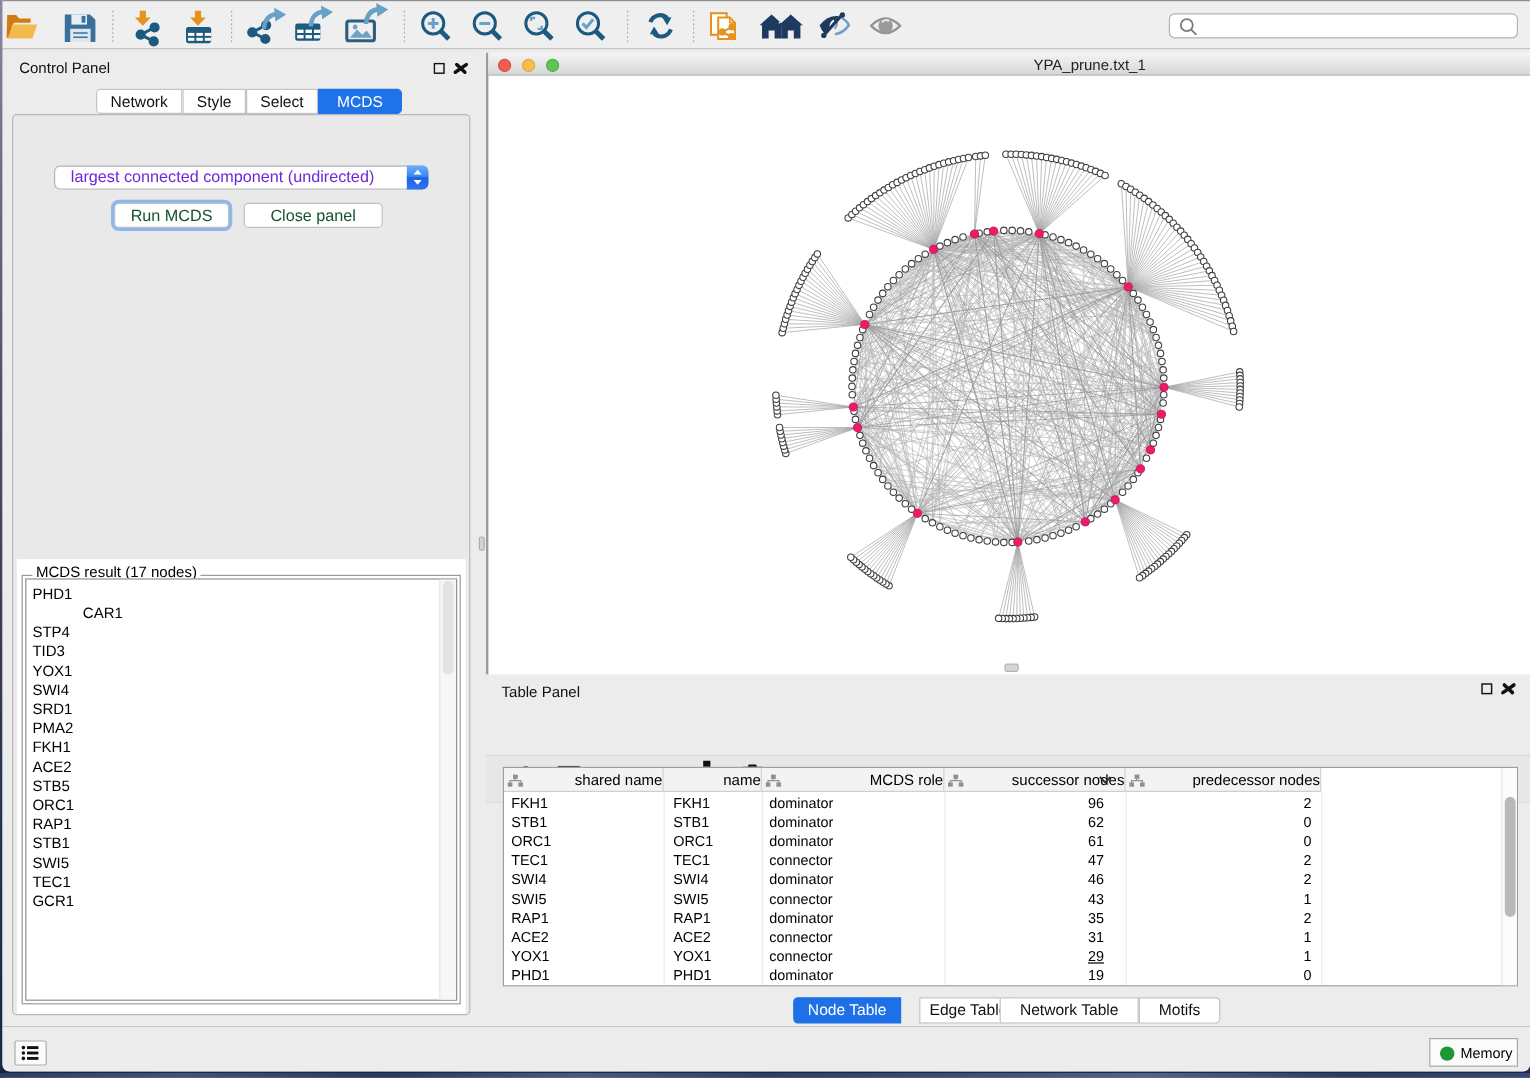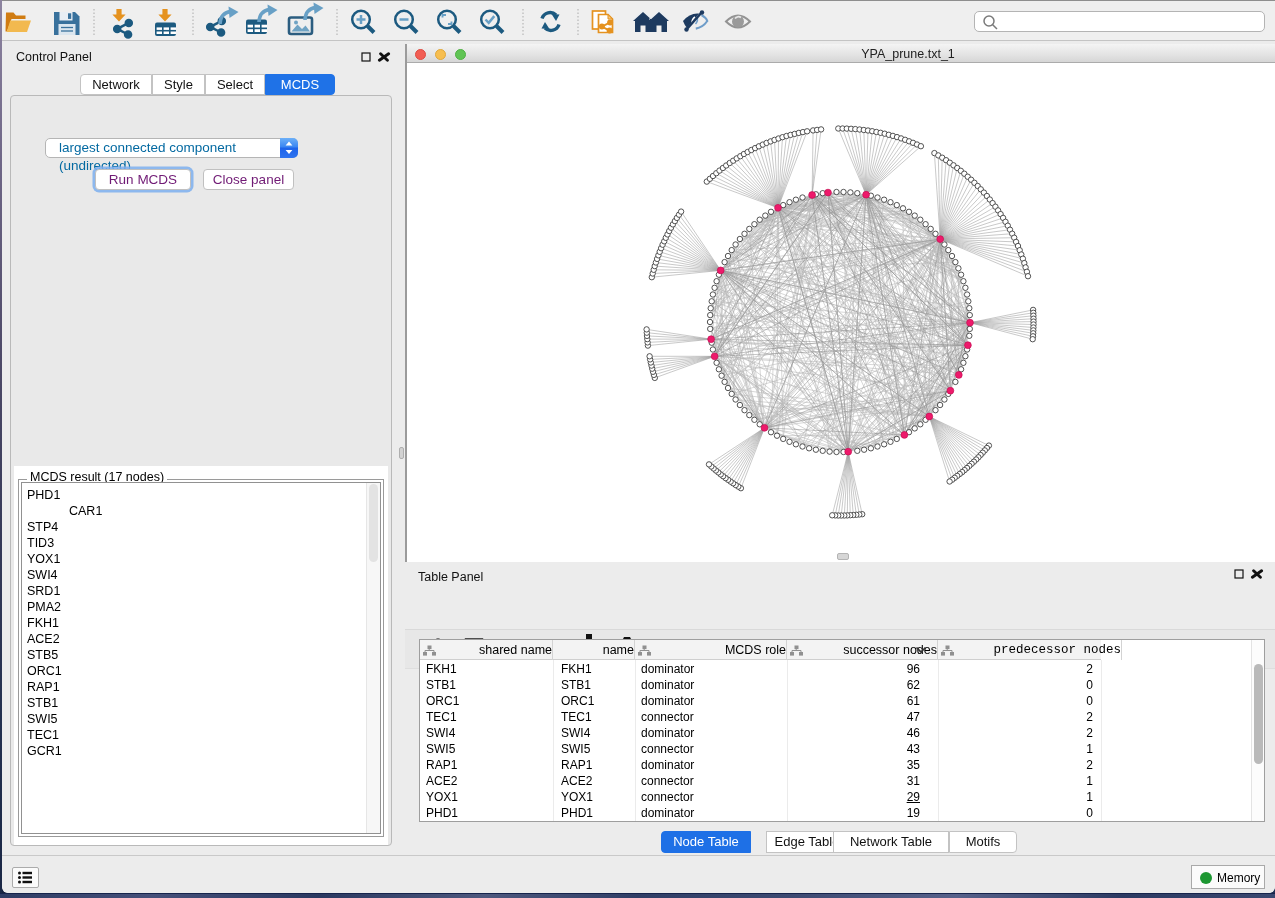--- a/index.html
+++ b/index.html
@@ -21,29 +21,29 @@
   
   #cp { position:absolute; left:0; top:42px; width:398px; bottom:38px; background:#ececec; }
   #cp-title { position:absolute; left:14px; top:8px; font-size:12.5px; color:#111; }
   #cp-tabs { position:absolute; left:78px; top:32px; height:21px; }
   .tab { position:absolute; top:0; height:21px; background:#fff; border:1px solid #c3c3c3;
     font-size:13px; color:#111; text-align:center; line-height:19px; }
   .tab.sel { background:#1f72e7; color:#fff; border-color:#1f72e7; }
   #tabbody { position:absolute; left:8px; top:53px; width:382px; right:6px; bottom:9px;
     background:#e9e9e9; border:1px solid #b9b9b9; border-radius:4px; }
   #optlabel { position:absolute; left:0; top:19px; width:100%; text-align:center; font-size:13.5px; color:#000; }
-  #dropdown { position:absolute; left:34px; top:42px; width:253px; height:20px; background:#fff;
-    border:1px solid #b5b5b5; border-radius:5px; font-size:13.5px; line-height:18px; color:#0369a1;
+  #dropdown { position:absolute; left:34px; top:42px; width:312px; height:20px; background:#fff;
+    border:1px solid #b5b5b5; border-radius:5px; font-size:13.5px; line-height:18px; color:#6d28d9;
     padding-left:13px; }
   #ddcap { position:absolute; right:-1px; top:-1px; width:18px; height:20px; border-radius:0 5px 5px 0;
     background:linear-gradient(180deg,#6cb0f8 0%,#3a86f2 45%,#1d63ea 50%,#2f74ef 100%); }
   .btn { position:absolute; top:73px; height:21px; background:#fff; border:1px solid #c0c0c0;
-    border-radius:4px; font-size:13.5px; color:#701a75; text-align:center; line-height:19px; }
+    border-radius:4px; font-size:13.5px; color:#14532d; text-align:center; line-height:19px; }
   #runbtn { left:84px; width:96px; box-shadow:0 0 0 2.5px rgba(125,175,238,.85); }
-  #closebtn { left:192px; width:91px; }
+  #closebtn { left:192px; width:116px; }
   #resultwrap { position:absolute; left:3px; top:370px; width:374px; height:379px; background:#fff; }
   #fieldset { position:absolute; left:7px; top:383px; width:366px; height:358px;
     border:1px solid #9a9a9a; }
   #fslegend { position:absolute; left:8px; top:-10px; background:#fff; padding:0 3px;
     font-size:12.5px; color:#000; }
   #mcdslist { position:absolute; left:2px; top:2px; right:2px; bottom:2px; background:#fff;
     border:1px solid #919191; font-size:12.5px; color:#000; }
   .li { position:absolute; left:5px; height:16px; line-height:16px; }
   #listsb { position:absolute; right:0; top:0; width:14px; bottom:0; background:#f7f7f7; border-left:1px solid #e6e6e6; }
   #listsb .thumb { position:absolute; left:2px; top:1px; width:9px; height:78px; background:#e3e3e3; border-radius:5px; }
@@ -1366,21 +1366,21 @@
           </svg>
           <div class="th" style="left:367px; width:151px;">successor nodes</div>
           <svg xmlns="http://www.w3.org/2000/svg" width="13" height="12" style="position:absolute;left:370px;top:5px;">
             <g fill="#909090">
               <rect x="4.5" y="0.5" width="4" height="3.6"></rect>
               <rect x="0" y="7" width="4" height="3.6"></rect>
               <rect x="9" y="7" width="4" height="3.6"></rect>
               <path d="M 6.2 4 v 2 M 2 7 v -1.5 h 9 v 1.5" fill="none" stroke="#909090" stroke-width="1"></path>
             </g>
           </svg>
-          <div class="th" style="left:539px; width:163px;font-family:Liberation Mono, monospace;">predecessor nodes</div>
+          <div class="th" style="left:518px; width:163px;">predecessor nodes</div>
           <svg width="12" height="9" style="position:absolute;left:495px;top:6px;" xmlns="http://www.w3.org/2000/svg">
             <path d="M1.5 1.5 L6 6 L10.5 1.5" stroke="#333" stroke-width="1.7" fill="none"></path>
           </svg>
           <svg xmlns="http://www.w3.org/2000/svg" width="13" height="12" style="position:absolute;left:521px;top:5px;">
             <g fill="#909090">
               <rect x="4.5" y="0.5" width="4" height="3.6"></rect>
               <rect x="0" y="7" width="4" height="3.6"></rect>
               <rect x="9" y="7" width="4" height="3.6"></rect>
               <path d="M 6.2 4 v 2 M 2 7 v -1.5 h 9 v 1.5" fill="none" stroke="#909090" stroke-width="1"></path>
             </g>

